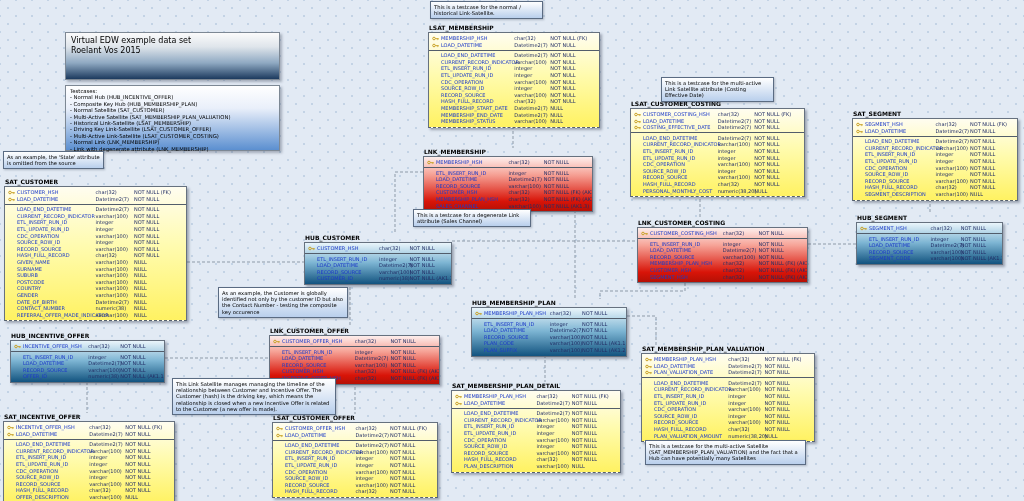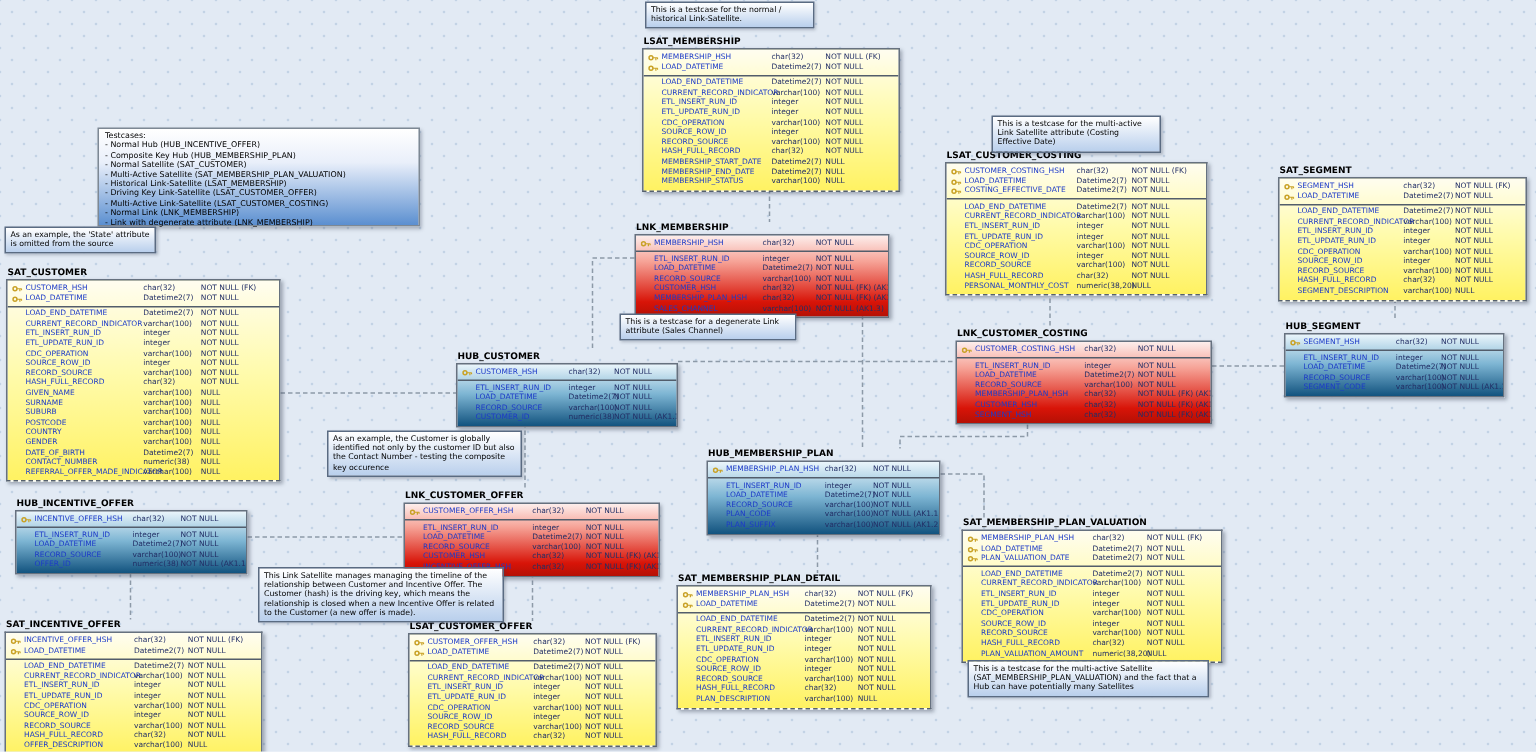--- a/index.html
+++ b/index.html
@@ -60,20 +60,24 @@
       <polyline points="575,200 575,299"></polyline>
       <polyline points="545,345 545,382"></polyline>
       <polyline points="627,316 656,316 656,345"></polyline>
       <polyline points="700,189 700,219"></polyline>
       <polyline points="685,273 685,291 600,291 600,299"></polyline>
       <polyline points="808,244 856,244"></polyline>
       <polyline points="930,189 930,214"></polyline>
       <polyline points="452,241 637,241"></polyline>
     </svg>
 
+  <div id="title-box" class="bigbox">
+    <div>Virtual EDW example data set</div>
+    <div>Roelant Vos 2015</div>
+  </div>
 
   <div id="testcases-box" class="bigbox">
     <div>Testcases:</div>
     <div id="testcases-items">
         <div>- Normal Hub (HUB_INCENTIVE_OFFER)</div>
         <div>- Composite Key Hub (HUB_MEMBERSHIP_PLAN)</div>
         <div>- Normal Satellite (SAT_CUSTOMER)</div>
         <div>- Multi-Active Satellite (SAT_MEMBERSHIP_PLAN_VALUATION)</div>
         <div>- Historical Link-Satellite (LSAT_MEMBERSHIP)</div>
         <div>- Driving Key Link-Satellite (LSAT_CUSTOMER_OFFER)</div>

